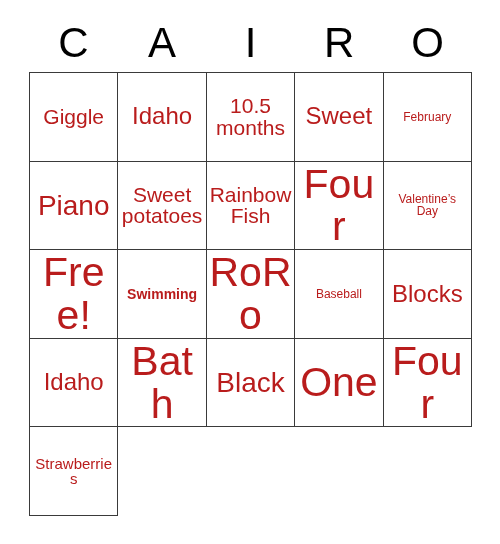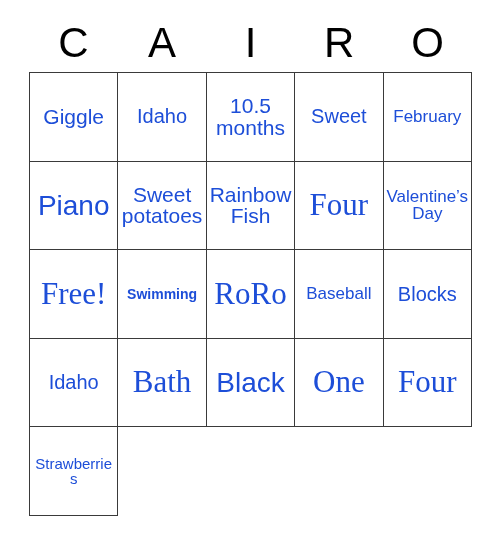--- a/index.html
+++ b/index.html
@@ -70,32 +70,32 @@
     text-align: center;
     padding: 1px 2px;
     overflow: hidden;
     background: #ffffff;
   }
 
   .cell-text {
     display: block;
     width: 100%;
     line-height: 1.04;
-    color: #1d4ed8;
+    color: #b91c1c;
     word-break: normal;
     overflow-wrap: break-word;
     white-space: pre-line;
   }
 
   
-  .fs-xxl  { font-size: 31px; font-family: Liberation Serif, serif; }
+  .fs-xxl  { font-size: 41px; }
   .fs-xl   { font-size: 28px; }
-  .fs-lg   { font-size: 20px; }
+  .fs-lg   { font-size: 24px; }
   .fs-md   { font-size: 21px; }
-  .fs-sm   { font-size: 17px; }
+  .fs-sm   { font-size: 12px; }
   .fs-xs   { font-size: 14px; font-weight: bold; }
   .fs-xxs  { font-size: 15px; }
 </style>
 </head>
 <body>
 
 <div id="bingo-card">
 
   <div class="header-row">
     <div class="header-letter">C</div>

